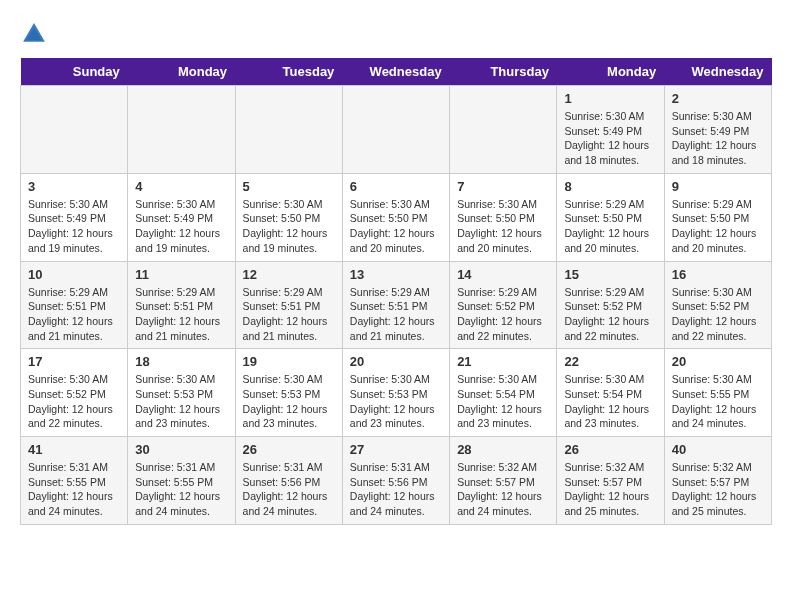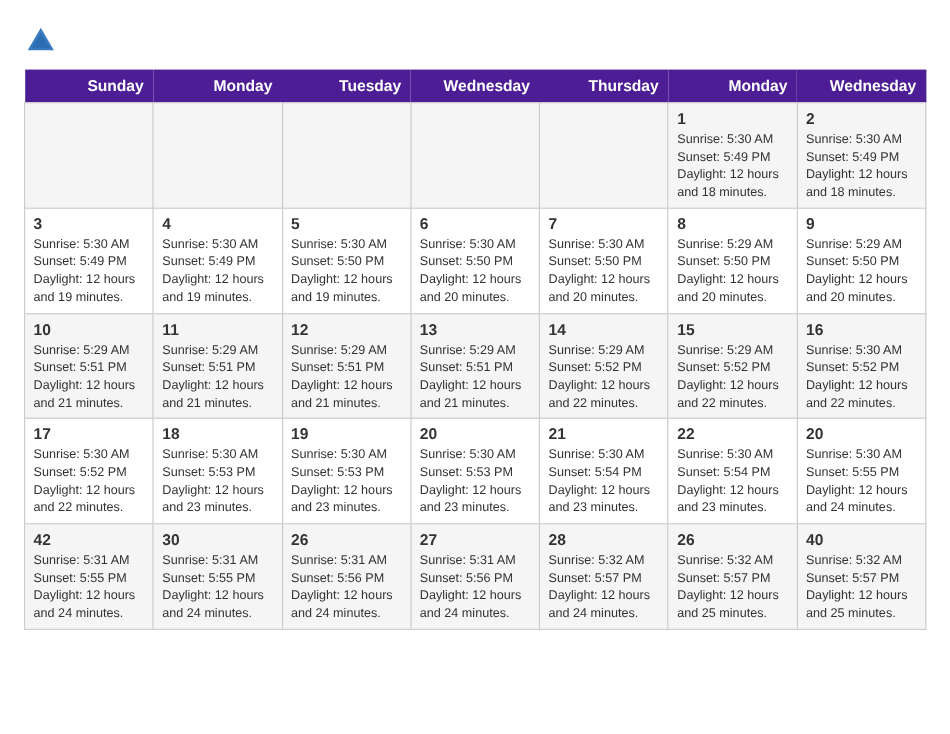--- a/index.html
+++ b/index.html
@@ -220,21 +220,21 @@
           <span class="day-num">22</span>
           <div class="day-info">Sunrise: 5:30 AM<br>Sunset: 5:54 PM<br>Daylight: 12 hours and 23 minutes.</div>
         </td>
         <td>
           <span class="day-num">20</span>
           <div class="day-info">Sunrise: 5:30 AM<br>Sunset: 5:55 PM<br>Daylight: 12 hours and 24 minutes.</div>
         </td>
       </tr>
       <tr>
         <td>
-          <span class="day-num">42</span>
+          <span class="day-num">41</span>
           <div class="day-info">Sunrise: 5:31 AM<br>Sunset: 5:55 PM<br>Daylight: 12 hours and 24 minutes.</div>
         </td>
         <td>
           <span class="day-num">30</span>
           <div class="day-info">Sunrise: 5:31 AM<br>Sunset: 5:55 PM<br>Daylight: 12 hours and 24 minutes.</div>
         </td>
         <td>
           <span class="day-num">26</span>
           <div class="day-info">Sunrise: 5:31 AM<br>Sunset: 5:56 PM<br>Daylight: 12 hours and 24 minutes.</div>
         </td>

